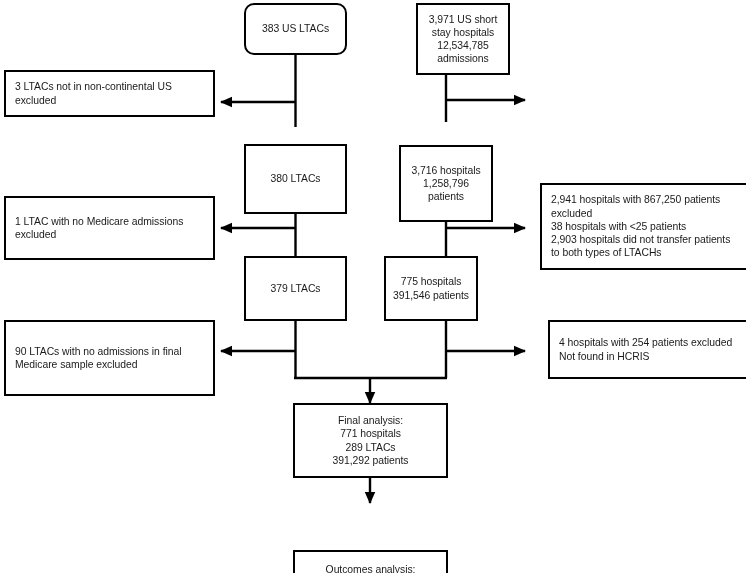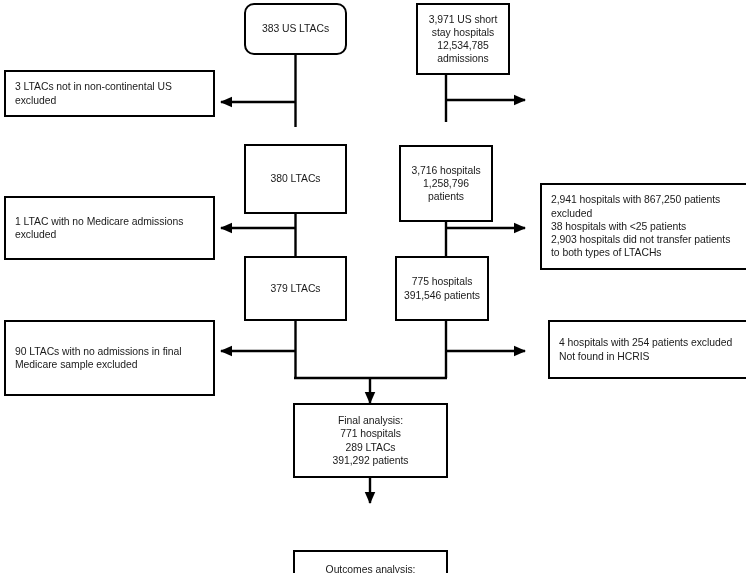--- a/index.html
+++ b/index.html
@@ -117,21 +117,21 @@
 stay hospitals
 12,534,785
 admissions</span>
   </div>
 
   <div class="node-box center-node" style="left:399px; top:122px; width:94px; height:77px;margin-top:23px;">
     <span class="node-inner">3,716 hospitals
 1,258,796 patients</span>
   </div>
 
-  <div class="node-box center-node" style="left:395px; top:256px; width:94px; height:65px;">
+  <div class="node-box center-node" style="left:384px; top:256px; width:94px; height:65px;">
     <span class="node-inner">775 hospitals
 391,546 patients</span>
   </div>
 
   <div class="node-box center-node" style="left:293px; top:403px; width:155px; height:75px;text-align:center;">
     <span class="node-inner">Final analysis:
 771 hospitals
 289 LTACs
 391,292 patients</span>
   </div>

